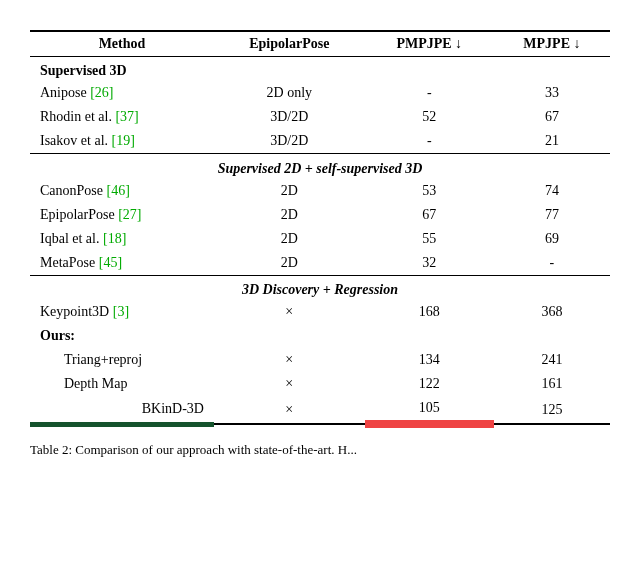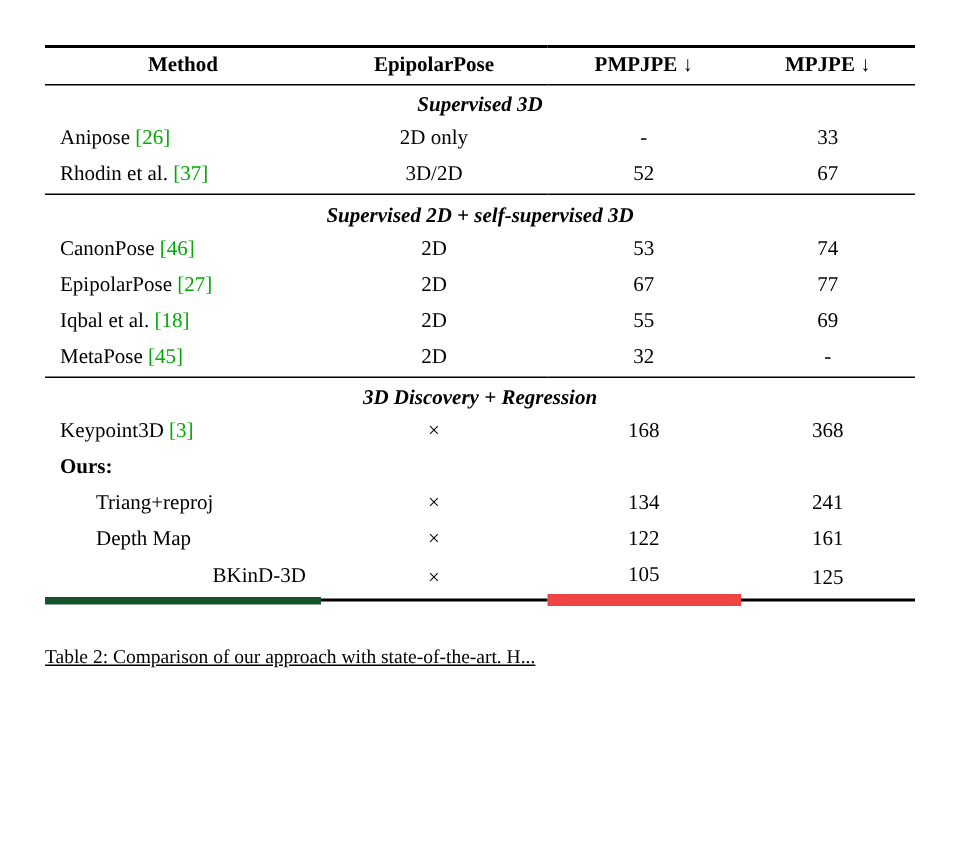--- a/index.html
+++ b/index.html
@@ -27,54 +27,59 @@
     .header-row th {
       border-top: 2px solid #000;
       border-bottom: 1px solid #000;
       font-weight: bold;
       font-style: normal;
     }
     .green-ref {
       color: #00aa00;
     }
     .caption {
-      margin-top: 24px;
+      margin-top: 12px;
       font-size: 13px;
       color: #000;
       line-height: 1.5;
-      text-decoration: underline;
     }
   </style>
 </head>
 <body>
 
 <table>
   <thead>
     <tr class="header-row">
       <th style="text-align:center;">Method</th>
       <th>EpipolarPose</th>
       <th>PMPJPE ↓</th>
       <th>MPJPE ↓</th>
     </tr>
   </thead>
   <tbody id="table-body">
   <tr>
-        <td colspan="4" style="text-align:center; font-style:italic; font-weight:bold; padding-top:6px; padding-bottom:2px;margin-top:36px;">Supervised 3D</td>
+        <td colspan="4" style="text-align:left; font-weight:bold; padding-top:6px; padding-bottom:2px;margin-top:36px;">Supervised 3D</td>
       </tr>
       <tr>
       <td class="method-col" style=""><span style="">Anipose <span class="green-ref">[26]</span></span></td>
       <td style="">2D only</td>
       <td style="">-</td>
       <td style="">33</td>
     </tr>
       <tr>
       <td class="method-col" style=""><span style="">Rhodin et al. <span class="green-ref">[37]</span></span></td>
       <td style="">3D/2D</td>
       <td style="">52</td>
       <td style="">67</td>
+    </tr>
+      <tr>
+      <td class="method-col" style=""><span style="">Isakov et al. <span class="green-ref">[19]</span></span></td>
+      <td style="">3D/2D</td>
+      <td style="">-</td>
+      <td style="">21</td>
     </tr>
       <tr>
         <td colspan="4" style="border-top:1px solid #000; padding:0; height:1px;"></td>
       </tr>
       <tr>
         <td colspan="4" style="text-align:center; font-style:italic; font-weight:bold; padding-top:6px; padding-bottom:2px;">Supervised 2D + self-supervised 3D</td>
       </tr>
       <tr>
       <td class="method-col" style=""><span style="">CanonPose <span class="green-ref">[46]</span></span></td>
       <td style="">2D</td>

